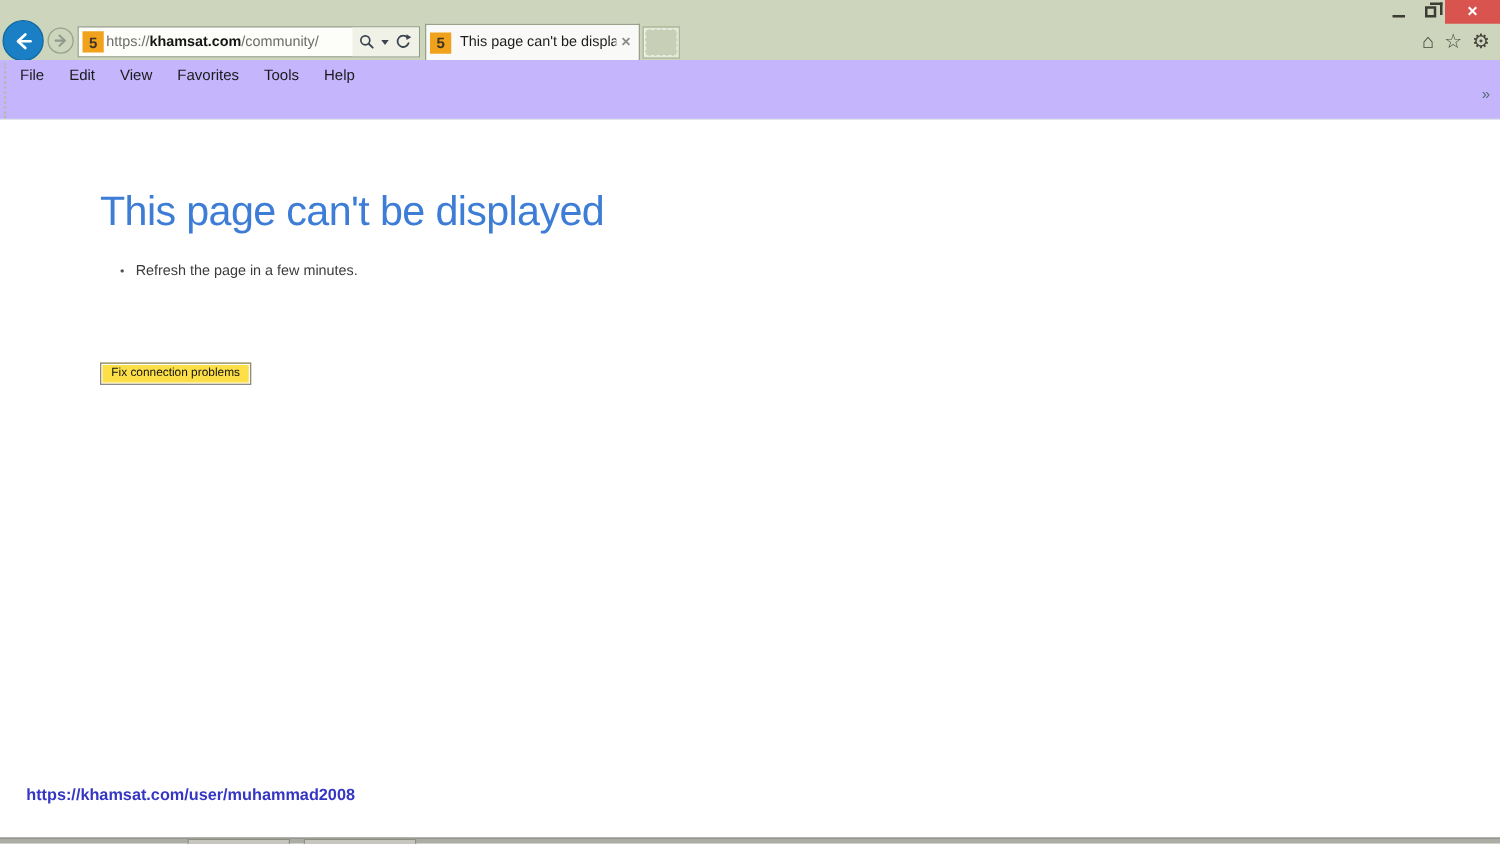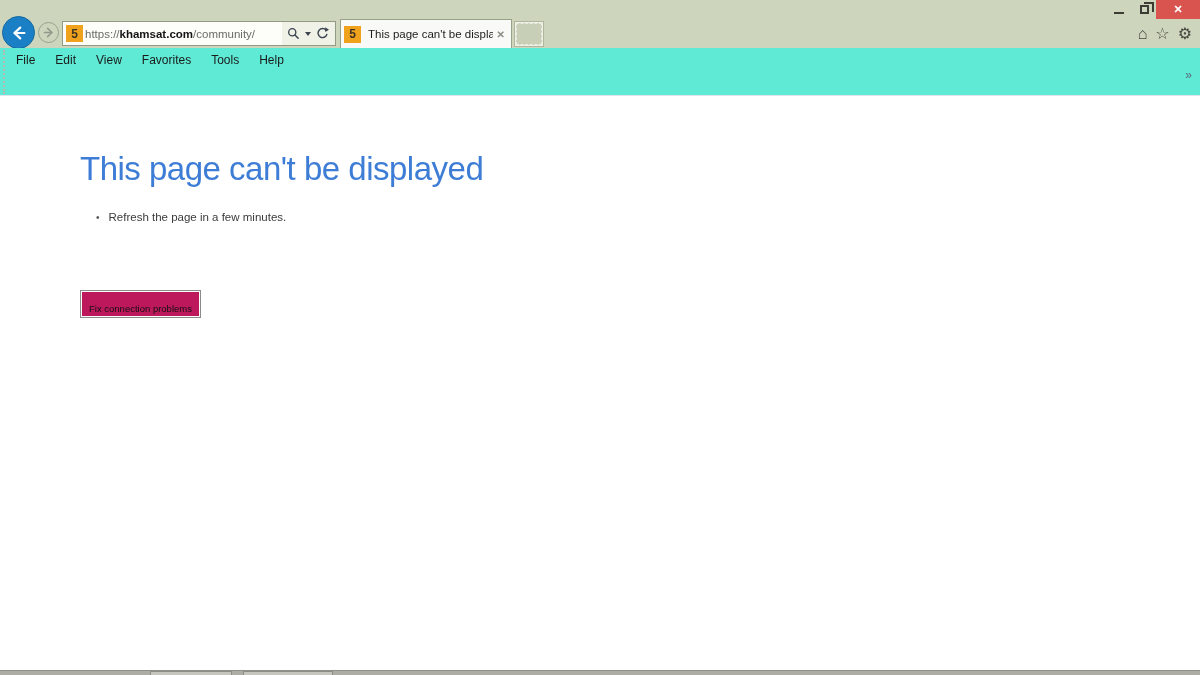--- a/index.html
+++ b/index.html
@@ -35,33 +35,33 @@
   .tab { position:absolute; left:340px; top:19px; width:172px; height:29px; background:#f9f9f7; border:1px solid #98a189; border-bottom:none; display:flex; align-items:center; }
   .tab-title { margin-left:7px; font-size:11.5px; color:#1c1c1c; white-space:nowrap; overflow:hidden; flex:1; }
   .tab-close { margin:0 6px 0 4px; color:#8a8a84; font-size:10px; font-weight:bold; flex:0 0 auto; }
   .tab-stub { position:absolute; left:514px; top:21px; width:30px; height:26px; background:#c7d0b6; border:1px solid #aeb899; box-shadow:inset 0 0 0 1px rgba(255,255,255,.7); outline:1px dashed #e9ecdf; outline-offset:-3px; }
 
   
   .chrome-icons { position:absolute; right:8px; top:24px; display:flex; gap:8px; }
   .chrome-icons span { font-size:16px; color:#47473f; line-height:20px; }
 
   
-  .menuband { position:absolute; top:48px; left:0; width:1200px; height:48px; background:#5eead4; border-bottom:1px solid #dfe5eb;padding-left:32px; }
+  .menuband { position:absolute; top:48px; left:0; width:1200px; height:48px; background:#c4b5fd; border-bottom:1px solid #dfe5eb;padding-left:32px; }
   .grip { position:absolute; left:3px; top:2px; height:44px; width:0; border-left:2px dotted #b8b8b0; }
   .menu-row { position:absolute; left:14px; top:3px; display:flex; gap:16px; }
   .menu-item { font-size:12px; color:#1a1a1a; padding:2px 2px; }
   .overflow { position:absolute; right:8px; top:20px; font-size:12px; color:#5a6a7a; }
 
   
   .content { position:absolute; top:96px; left:0; width:1200px; height:574px; background:#ffffff; }
   .err-heading { position:absolute; left:80px; top:54px; font-size:33px; font-weight:300; color:#3e7dd6; letter-spacing:-0.5px; }
   .err-list { position:absolute; left:96px; top:112px; list-style:none; }
   .err-list li { font-size:11.5px; color:#3b3b3b; line-height:19.5px; }
   .err-list li::before { content:"•"; color:#555; margin-right:9px; font-size:10px; }
-  .fix-btn { position:absolute; left:80px; top:194px; font-family:"Liberation Sans",sans-serif; font-size:9.5px; color:#111; background:#be185d; border:1px solid #8b8b8b; box-shadow:inset 0 0 0 1px #fbfbfa; padding:12px 8px 3px; }
+  .fix-btn { position:absolute; left:80px; top:194px; font-family:"Liberation Sans",sans-serif; font-size:9.5px; color:#111; background:#fde047; border:1px solid #8b8b8b; box-shadow:inset 0 0 0 1px #fbfbfa; padding:2px 8px 3px; }
   .status-link { position:absolute; left:21px; top:532px; font-size:13px; font-weight:bold; color:#3636c4; }
 
   
   .bottom-strip { position:absolute; bottom:0; left:0; width:1200px; height:5px; background:#adada5; border-top:1px solid #90908a; }
   .strip-seg { position:absolute; top:0; height:5px; background:#c6c6be; border:1px solid #8e8e86; border-bottom:none; }
   .seg1 { left:150px; width:82px; }
   .seg2 { left:243px; width:90px; }
 
   svg { display:block; }
 </style>
@@ -143,20 +143,21 @@
     </div>
     <span class="overflow">»</span>
   </div>
 
   <div class="content">
     <div class="err-heading">This page can't be displayed</div>
     <ul class="err-list">
       <li><span>Refresh the page in a few minutes.</span></li>
     </ul>
     <button class="fix-btn">Fix connection problems</button>
+    <div class="status-link">https://khamsat.com/user/muhammad2008</div>
   </div>
 
   <div class="bottom-strip">
     <div class="strip-seg seg1"></div>
     <div class="strip-seg seg2"></div>
   </div>
 
 </div>
 
 </body></html>

